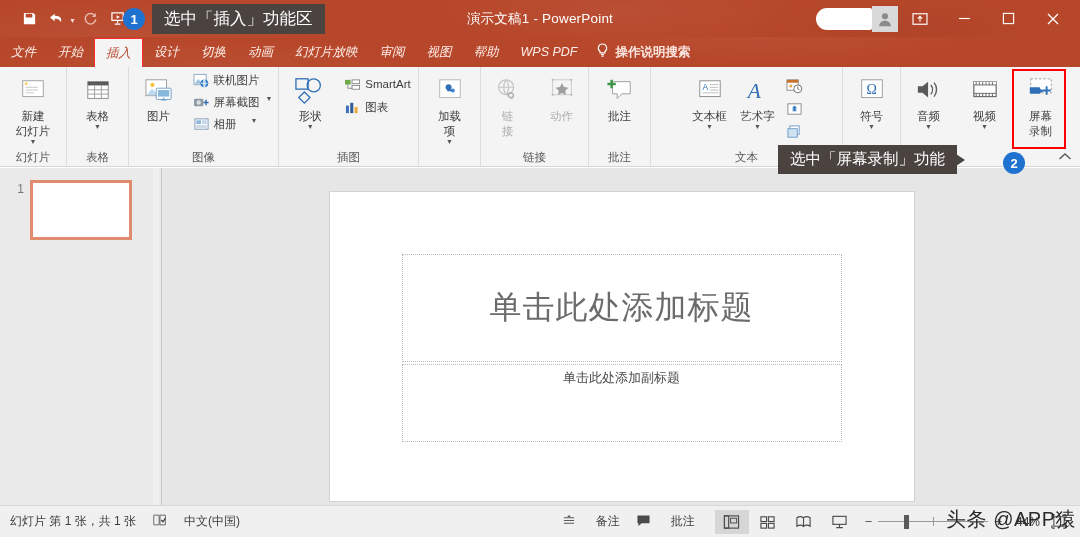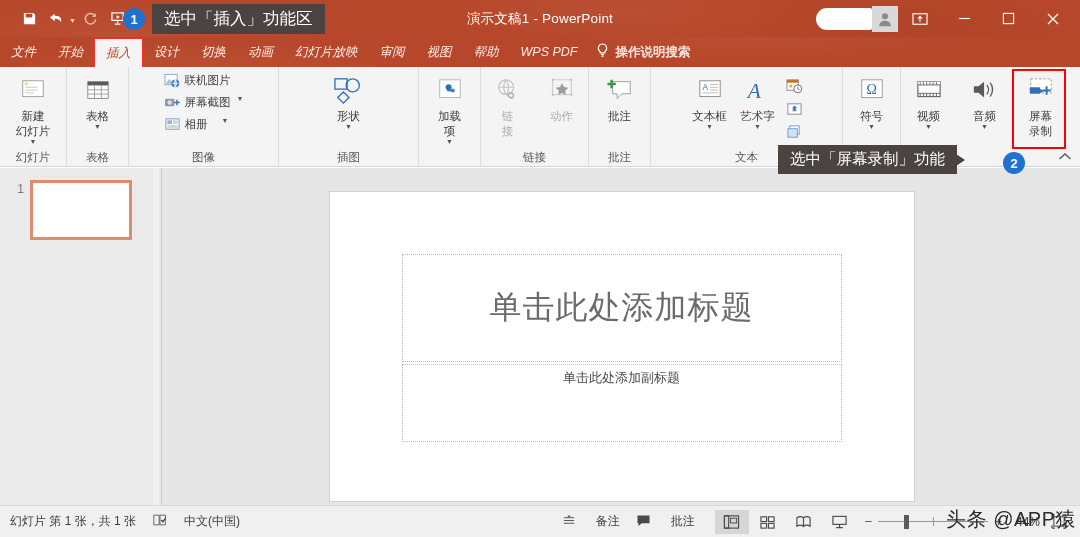--- a/index.html
+++ b/index.html
@@ -347,20 +347,33 @@
           </span>
           <span class="lbl">表格</span>
           <span class="caret">▼</span>
         </div>
       </div>
       <div class="rg-label">表格</div>
     </div>
 
     <div class="rgroup" style="width:150px">
       <div class="rg-body" style="gap:4px">
+        <div class="bigbtn">
+          <span class="ico">
+            <svg width="32" height="28" viewBox="0 0 34 30">
+                <rect x="3" y="3" width="22" height="17" fill="#fff" stroke="#9a9a9a"></rect>
+                <circle cx="10" cy="8.5" r="2.3" fill="#f5c242"></circle>
+                <path d="M3.5 19.5l6-7 5 5.5 3.5-3.5 6.5 5z" fill="#bcd9ef"></path>
+                <rect x="14" y="12" width="16" height="12" rx="1" fill="#fff" stroke="#6f9dc9"></rect>
+                <rect x="16" y="14" width="12" height="7" fill="#86b7dd"></rect>
+                <path d="M19 24.5h6M22 22v2.5" stroke="#6f9dc9" stroke-width="1.2"></path>
+              </svg>
+          </span>
+          <span class="lbl">图片</span>
+        </div>
         <div class="smallcol">
           <div class="smallbtn">
             <span>
               <svg width="17" height="15" viewBox="0 0 18 16">
                   <rect x="1" y="1.5" width="13" height="11" fill="#fff" stroke="#8aa7c4"></rect>
                   <path d="M1.5 11.5l4-5 3.5 4 2-2 3 3z" fill="#9fc2e0"></path>
                   <circle cx="12" cy="11" r="4.2" fill="#2e7ac2"></circle>
                   <path d="M8.4 11h7.2M12 6.9v8.2M12 6.9c1.6 1.3 1.6 6.9 0 8.2M12 6.9c-1.6 1.3-1.6 6.9 0 8.2" stroke="#fff" stroke-width=".8" fill="none"></path>
                 </svg>
             </span>
@@ -400,20 +413,43 @@
           <span class="ico">
             <svg width="32" height="30" viewBox="0 0 34 32">
                 <rect x="2" y="3" width="13" height="11" fill="none" stroke="#2f6fb5" stroke-width="1.4"></rect>
                 <circle cx="21" cy="10" r="7" fill="none" stroke="#2f6fb5" stroke-width="1.4"></circle>
                 <path d="M11 17l6 6-6 6-6-6z" fill="none" stroke="#2f6fb5" stroke-width="1.4"></path>
               </svg>
           </span>
           <span class="lbl">形状</span>
           <span class="caret">▼</span>
         </div>
+        <div class="smallcol" style="padding-top:6px">
+          <div class="smallbtn">
+            <span>
+              <svg width="17" height="15" viewBox="0 0 18 16">
+                  <rect x="1" y="2" width="6" height="5" fill="#6faa4a"></rect>
+                  <rect x="8.5" y="2" width="8" height="4" fill="#fff" stroke="#8b8b8b"></rect>
+                  <rect x="8.5" y="8" width="8" height="4" fill="#fff" stroke="#8b8b8b"></rect>
+                  <path d="M4 7v4h4.5" stroke="#8b8b8b" fill="none"></path>
+                </svg>
+            </span>
+            <span class="lbl">SmartArt</span>
+          </div>
+          <div class="smallbtn">
+            <span>
+              <svg width="17" height="15" viewBox="0 0 18 16">
+                  <rect x="2" y="6" width="3.2" height="8" fill="#3f6fb5"></rect>
+                  <rect x="6.6" y="3" width="3.2" height="11" fill="#2f5a93"></rect>
+                  <rect x="11.2" y="7.5" width="3.2" height="6.5" fill="#f0a93b"></rect>
+                </svg>
+            </span>
+            <span class="lbl">图表</span>
+          </div>
+        </div>
       </div>
       <div class="rg-label">插图</div>
     </div>
 
     <div class="rgroup" style="width:62px">
       <div class="rg-body">
         <div class="bigbtn">
           <span class="ico">
             <svg width="30" height="28" viewBox="0 0 32 30">
                 <rect x="5" y="3" width="22" height="19" fill="#fff" stroke="#b5b5b5"></rect>
@@ -539,38 +575,38 @@
         </div>
       </div>
       <div class="rg-label"></div>
     </div>
 
     <div class="rgroup" style="width:168px">
       <div class="rg-body" style="gap:2px">
         <div class="bigbtn">
           <span class="ico">
             <svg width="30" height="26" viewBox="0 0 32 28">
+                <path d="M4 9h5l6-5v17l-6-5H4z" fill="#5a5a5a"></path>
+                <path d="M18 7.5a8 8 0 0 1 0 10M21.5 5a12 12 0 0 1 0 15" fill="none" stroke="#5a5a5a" stroke-width="1.5"></path>
+              </svg>
+          </span>
+          <span class="lbl">音频</span>
+          <span class="caret">▼</span>
+        </div>
+        <div class="bigbtn">
+          <span class="ico">
+            <svg width="30" height="26" viewBox="0 0 32 28">
                 <rect x="4" y="4" width="24" height="16" fill="#fff" stroke="#6b6b6b" stroke-width="1.3"></rect>
                 <rect x="4" y="4" width="24" height="3" fill="#fff"></rect>
                 <path d="M6.5 4.5v3M10 4.5v3M13.5 4.5v3M17 4.5v3M20.5 4.5v3M24 4.5v3M6.5 16.5v3M10 16.5v3M13.5 16.5v3M17 16.5v3M20.5 16.5v3M24 16.5v3" stroke="#6b6b6b" stroke-width="1.1"></path>
                 <rect x="4" y="7" width="24" height="1" fill="#6b6b6b"></rect>
                 <rect x="4" y="16" width="24" height="1" fill="#6b6b6b"></rect>
               </svg>
           </span>
           <span class="lbl">视频</span>
-          <span class="caret">▼</span>
-        </div>
-        <div class="bigbtn">
-          <span class="ico">
-            <svg width="30" height="26" viewBox="0 0 32 28">
-                <path d="M4 9h5l6-5v17l-6-5H4z" fill="#5a5a5a"></path>
-                <path d="M18 7.5a8 8 0 0 1 0 10M21.5 5a12 12 0 0 1 0 15" fill="none" stroke="#5a5a5a" stroke-width="1.5"></path>
-              </svg>
-          </span>
-          <span class="lbl">音频</span>
           <span class="caret">▼</span>
         </div>
         <div class="screenrec-wrap">
           <div class="bigbtn">
             <span class="ico">
               <svg width="32" height="28" viewBox="0 0 34 30">
                   <rect x="6" y="2" width="22" height="15" fill="#fff" stroke="#9a9a9a" stroke-dasharray="2.5 2"></rect>
                   <rect x="5" y="11" width="11" height="7" rx="1" fill="#2f6fb5"></rect>
                   <path d="M16 12.5l4 2.5-4 2.5z" fill="#2f6fb5"></path>
                   <path d="M23 10v9M18.5 14.5h9" stroke="#2f6fb5" stroke-width="2"></path>

